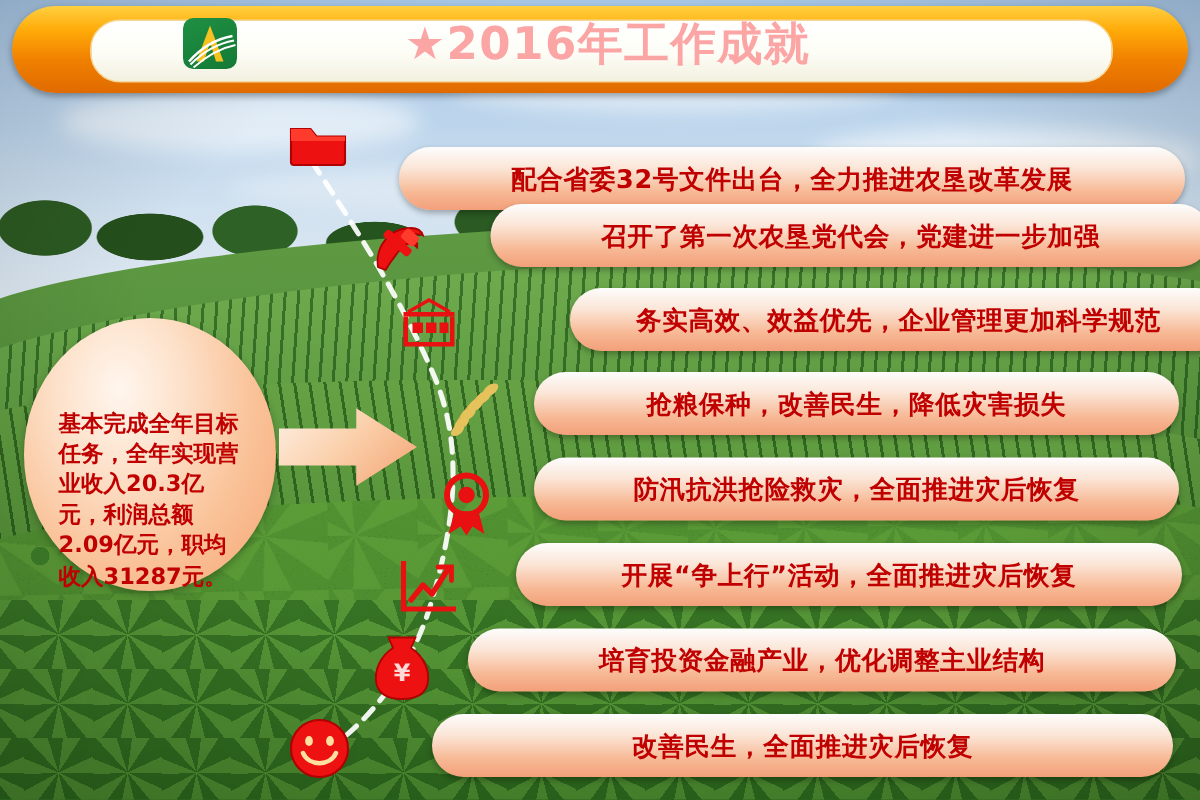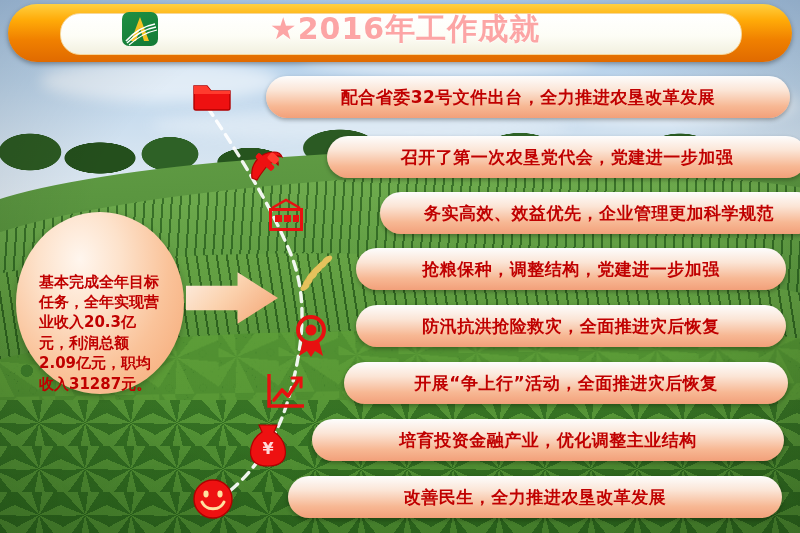--- a/index.html
+++ b/index.html
@@ -259,29 +259,29 @@
     <text x="22" y="32" font-size="16" font-weight="bold" fill="#ffd8d8" text-anchor="middle" font-family="DejaVu Sans, sans-serif">¥</text>
   </svg>
 
   <svg class="icon" style="left:192px;top:478px;" width="42" height="42" viewBox="0 0 42 42">
     <circle cx="21" cy="21" r="19" fill="#ee1111" stroke="#b00000" stroke-width="1.4"></circle>
     <ellipse cx="14" cy="16" rx="2.6" ry="3.4" fill="#ffe0a0"></ellipse>
     <ellipse cx="28" cy="16" rx="2.6" ry="3.4" fill="#ffe0a0"></ellipse>
     <path d="M10 24 C14 33, 28 33, 32 24" fill="none" stroke="#ffe0a0" stroke-width="3" stroke-linecap="round"></path>
   </svg>
 
-  <div class="pill" style="left:266px;top:76px;width:524px;">配合省委32号文件出台，全力推进农垦改革发展</div>
+  <div class="pill" style="left:266px;top:98px;width:524px;">配合省委32号文件出台，全力推进农垦改革发展</div>
 
   <div class="pill" style="left:327px;top:136px;width:480px;">召开了第一次农垦党代会，党建进一步加强</div>
 
   <div class="pill" style="left:352px;top:192px;width:438px;margin-left:28px;">务实高效、效益优先，企业管理更加科学规范</div>
 
-  <div class="pill" style="left:356px;top:248px;width:430px;">抢粮保种，调整结构，党建进一步加强</div>
+  <div class="pill" style="left:356px;top:248px;width:430px;">抢粮保种，改善民生，降低灾害损失</div>
 
   <div class="pill" style="left:356px;top:305px;width:430px;">防汛抗洪抢险救灾，全面推进灾后恢复</div>
 
   <div class="pill" style="left:344px;top:362px;width:444px;">开展“争上行”活动，全面推进灾后恢复</div>
 
   <div class="pill" style="left:312px;top:419px;width:472px;font-family:Liberation Serif, serif;">培育投资金融产业，优化调整主业结构</div>
 
-  <div class="pill" style="left:288px;top:476px;width:494px;">改善民生，全力推进农垦改革发展</div>
+  <div class="pill" style="left:288px;top:476px;width:494px;">改善民生，全面推进灾后恢复</div>
 
 </div>
 
 </body></html>

